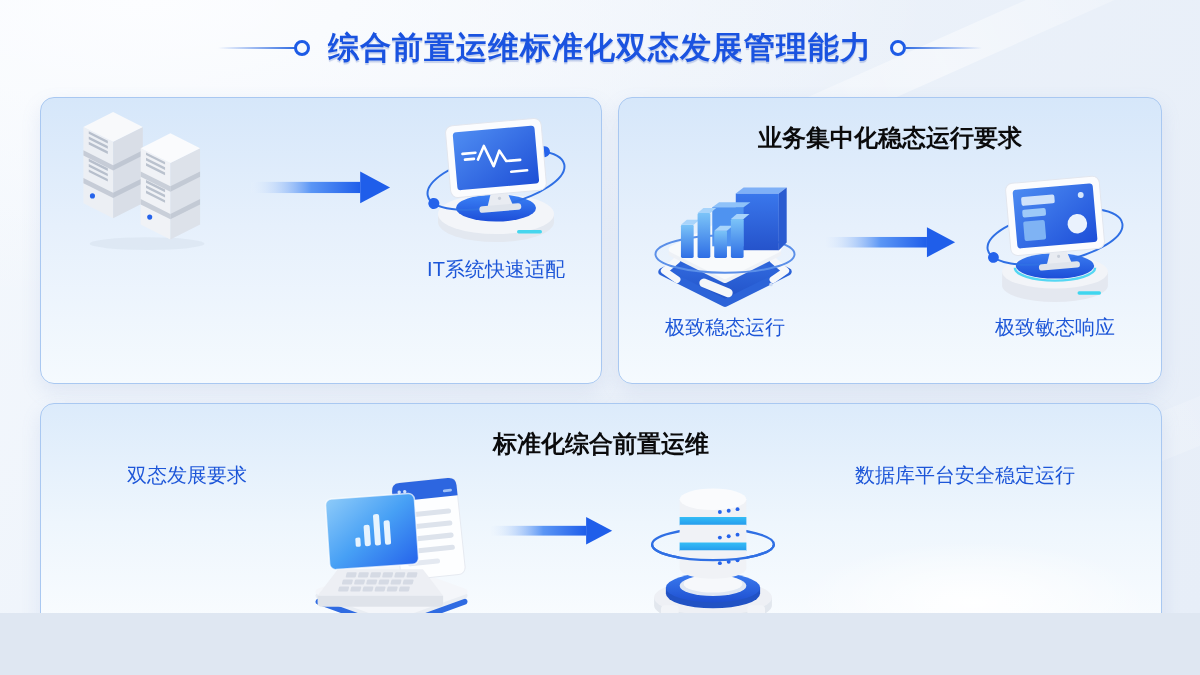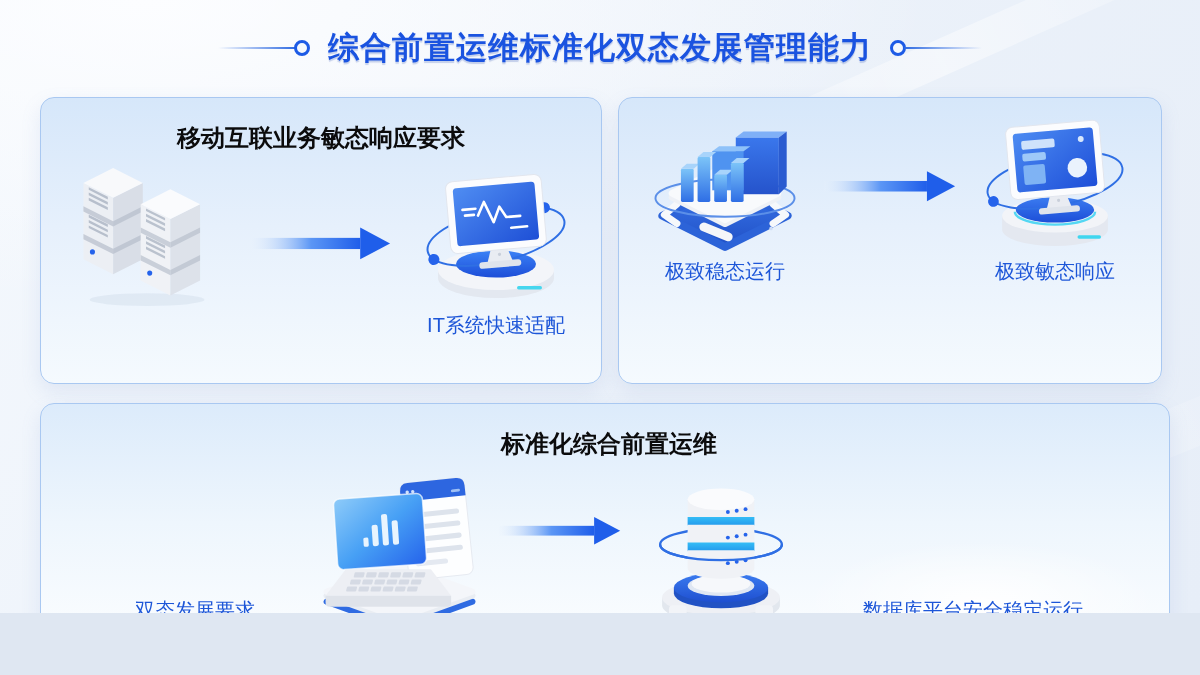--- a/index.html
+++ b/index.html
@@ -23,40 +23,40 @@
   .deco-dot.left{margin-left:-2px;}
   .deco-dot.right{margin-right:-2px;}
 
   
   .card{position:absolute;border-radius:14px;border:1px solid #a9c8f1;
     background:linear-gradient(180deg,#d6e7fa 0%,#e6f0fc 45%,#f5fafe 100%);
     box-shadow:0 8px 20px rgba(110,145,200,.14);}
   .card-agile{left:40px;top:97px;width:560px;height:285px;}
   .card-stable{left:618px;top:97px;width:542px;height:285px;}
   .card-standard{left:40px;top:403px;width:1120px;height:238px;
-    background:linear-gradient(180deg,#dcebfb 0%,#eef6fd 50%,#fbfdff 100%);padding-left:8px;}
+    background:linear-gradient(180deg,#dcebfb 0%,#eef6fd 50%,#fbfdff 100%);}
   .card-standard::after{content:"";position:absolute;right:20px;bottom:6px;width:420px;height:110px;
     background:radial-gradient(60% 80% at 60% 70%, rgba(255,255,255,.95), rgba(255,255,255,0) 70%);
     border-radius:14px;pointer-events:none;}
   .card-title{margin:0;padding-top:24px;text-align:center;font-size:24px;font-weight:800;color:#0b0b0c;}
 
   .card-body{display:flex;justify-content:center;align-items:flex-start;margin-top:12px;}
   .icon-group{display:flex;flex-direction:column;align-items:center;}
   .card-agile .icon-group{width:210px;}
   .card-stable .icon-group{width:198px;}
   .icon svg{display:block;}
   .icon-label{margin-top:6px;font-size:20px;font-weight:500;color:#1d56d8;white-space:nowrap;}
 
   .arrow-wrap{align-self:flex-start;margin-top:56px;}
   .card-agile .arrow-wrap{width:140px;}
   .card-stable .arrow-wrap{width:132px;}
   .arrow-wrap svg{width:100%;height:auto;display:block;}
 
   
-  .standard-body{display:flex;justify-content:center;align-items:flex-end;margin-top:2px;}
+  .standard-body{display:flex;justify-content:center;align-items:flex-start;margin-top:2px;}
   .side-label{font-size:20px;font-weight:500;color:#1d56d8;white-space:nowrap;}
   .side-label.left{margin-right:56px;}
   .side-label.right{margin-left:56px;position:relative;z-index:2;}
   .standard-body .arrow-wrap{align-self:center;margin:0 14px 24px 10px;width:122px;}
 </style>
 </head>
 <body>
 
 <div class="stage">
   <div class="streak s1"></div>
@@ -64,21 +64,20 @@
 
   <header class="title-row">
     <span class="deco-line left"></span>
     <span class="deco-dot left"></span>
     <h1 class="page-title">综合前置运维标准化双态发展管理能力</h1>
     <span class="deco-dot right"></span>
     <span class="deco-line right"></span>
   </header>
 
   <section class="card card-agile">
-    <h2 class="card-title">移动互联业务敏态响应要求</h2>
     <div class="card-body">
       <div class="icon-group">
         <div class="icon">
           <svg width="144" height="140" viewBox="0 0 130 132">
             <ellipse cx="66" cy="126" rx="54" ry="6" fill="#d9e3f0" opacity=".65"></ellipse>
             <g transform="translate(6,2)">
               <path d="M0,14 L28,28 L28,100 L0,86 Z" fill="#eceff4"></path>
               <path d="M56,14 L28,28 L28,100 L56,86 Z" fill="#d9dee7"></path>
               <path d="M28,0 L56,14 L28,28 L0,14 Z" fill="#f8f9fb"></path>
               <path d="M0,36 L28,50 L28,55 L0,41 Z" fill="#c6ccd7"></path>
@@ -165,20 +164,21 @@
               <circle cx="76" cy="88.5" r="1.6" fill="#c9cfda"></circle>
             </g>
           </svg>
         </div>
         <div class="icon-label">IT系统快速适配</div>
       </div>
     </div>
   </section>
 
   <section class="card card-stable">
+    <h2 class="card-title">业务集中化稳态运行要求</h2>
     <div class="card-body">
       <div class="icon-group">
         <div class="icon">
           <svg width="152" height="142" viewBox="0 0 150 145">
             <defs>
               <linearGradient id="bc-plat" x1="0" y1="0" x2="0" y2="1">
                 <stop offset="0" stop-color="#3b78ec"></stop>
                   <stop offset="1" stop-color="#2050c6"></stop>
                 </linearGradient>
               <linearGradient id="bc-bar" x1="0" y1="0" x2="0" y2="1">

